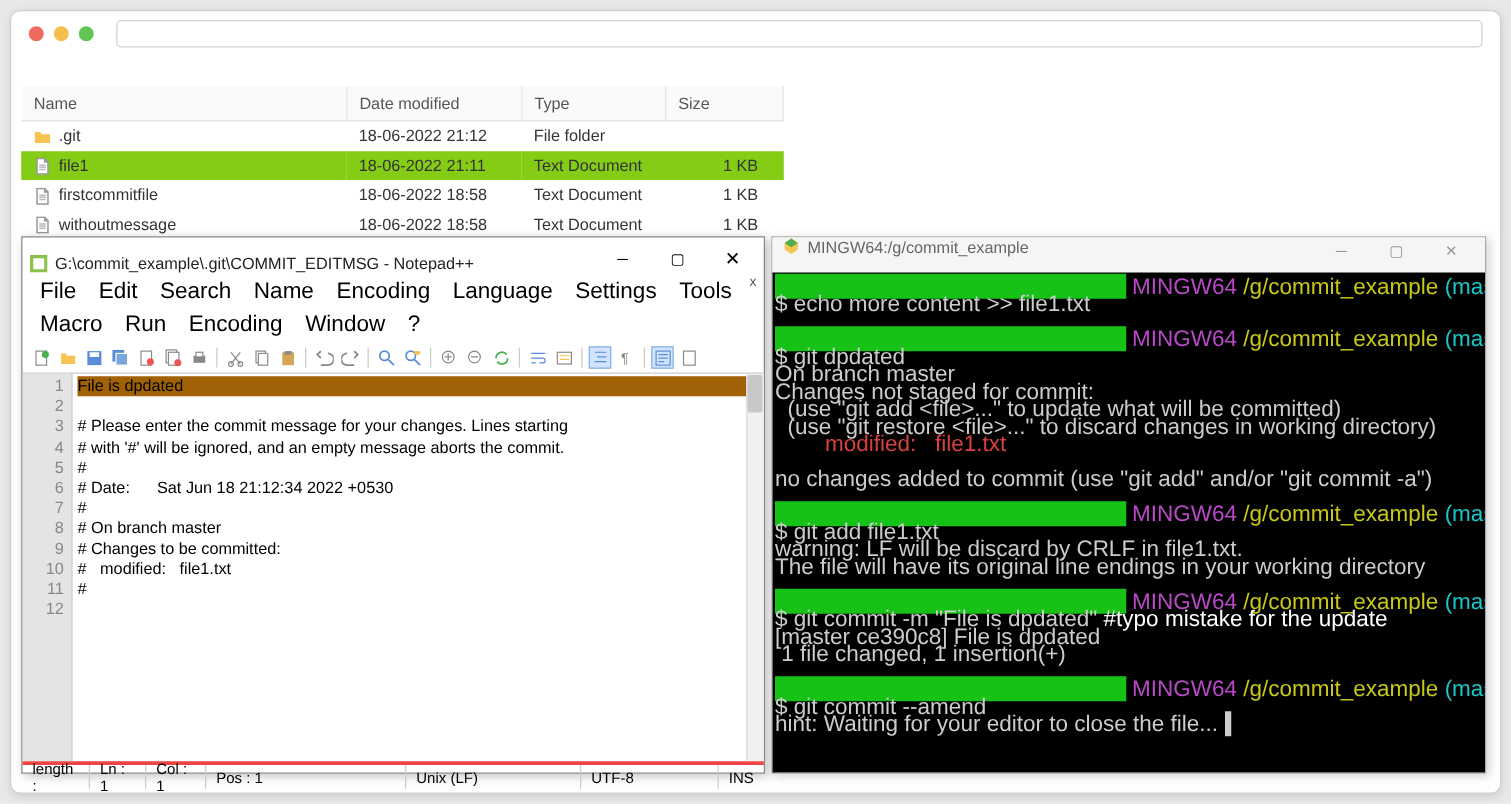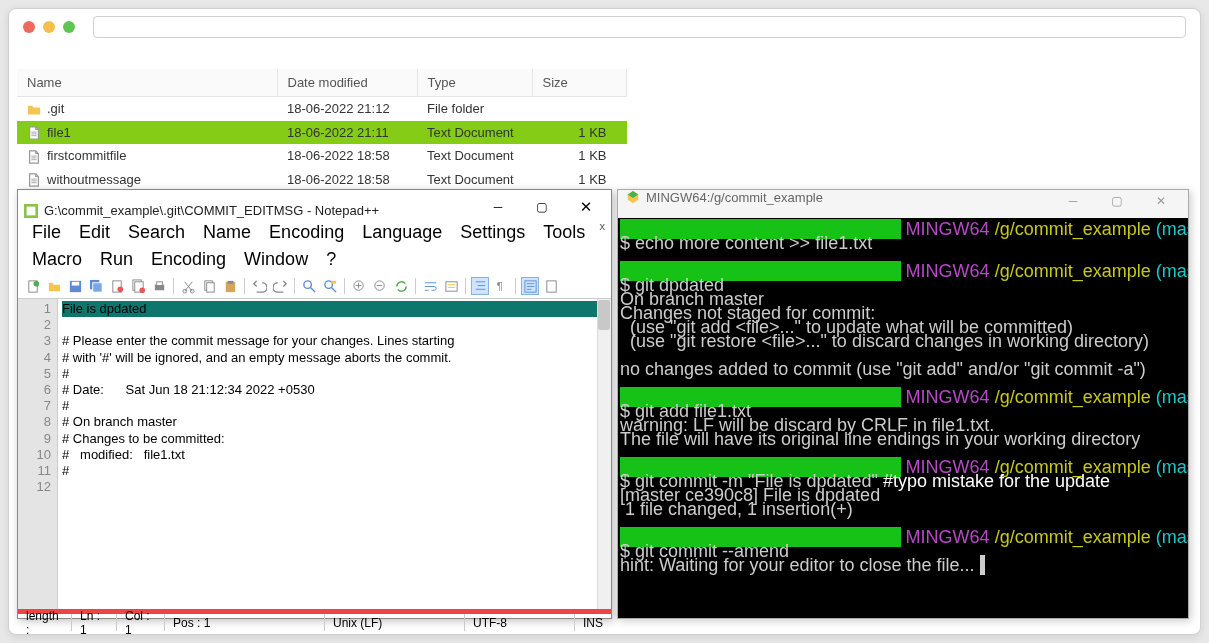--- a/index.html
+++ b/index.html
@@ -28,22 +28,22 @@
 .npp .menubar span{padding:2px 8px;cursor:default}
 .npp .toolbar{display:flex;padding:3px 6px;gap:3px;border-bottom:1px solid #ccc;flex-wrap:wrap;align-items:center}
 .toolbtn{width:18px;height:18px;display:flex;align-items:center;justify-content:center}
 .toolbtn svg{width:15px;height:15px}
 .sep{width:1px;height:16px;background:#ccc;margin:0 2px}
 .npp .editor{display:flex;height:310px;font-family:Consolas,monospace;font-size:13px;position:relative;overflow:hidden}
 .npp .gutter{width:40px;background:#e4e4e4;color:#888;text-align:right;padding:2px 6px 2px 2px;border-right:1px solid #ccc}
 .npp .gutter div{height:16.2px;line-height:16.2px}
 .npp .code{flex:1;padding:2px 4px;white-space:pre;color:#000;position:relative}
 .npp .code div{height:16.2px;line-height:16.2px}
-.npp .code .hl{background:#0f766e}
-.npp .status{height:22px;border-top:5px solid #ef4444;display:flex;font-size:12px;align-items:flex-end}
+.npp .code .hl{background:#a16207}
+.npp .status{height:22px;border-top:3px solid #ef4444;display:flex;font-size:12px;align-items:flex-end}
 .npp .status>div{padding:0 8px;border-right:1px solid #ccc;height:100%;display:flex;align-items:center}
 .nppx{position:absolute;right:6px;top:30px;font-size:11px;color:#555}
 .term{position:absolute;left:608px;top:180px;width:572px;height:430px;border:1px solid #aaa;background:#fff;box-shadow:2px 2px 8px rgba(0,0,0,.2)}
 .term .tbar{height:28px;display:flex;align-items:flex-start;padding:0 8px;font-size:13px;color:#666;gap:6px;background:#f5f5f5}
 .term .tbar .ttl{flex:1}
 .term .tbar .ico{width:14px;height:14px}
 .term .body{background:#000;height:400px;padding:4px 2px;font-family:Consolas,monospace;font-size:18px;line-height:14px;color:#ccc;overflow:hidden}
 .term .body div{white-space:pre}
 .g{color:#ffffff}
 .gb{background:#17c217;color:#17c217}
@@ -332,20 +332,21 @@
     <div class="body" id="term-body">
         <div><span class="gb">──────────────────────</span> <span class="p">MINGW64</span> <span class="y">/g/commit_example</span> <span class="c">(master)</span></div>
         <div>$ echo more content &gt;&gt; file1.txt</div>
         <div> </div>
         <div><span class="gb">──────────────────────</span> <span class="p">MINGW64</span> <span class="y">/g/commit_example</span> <span class="c">(master)</span></div>
         <div>$ git dpdated</div>
         <div>On branch master</div>
         <div>Changes not staged for commit:</div>
         <div>  (use "git add &lt;file&gt;..." to update what will be committed)</div>
         <div>  (use "git restore &lt;file&gt;..." to discard changes in working directory)</div>
+        <div>        <span class="r">modified:   file1.txt</span></div>
         <div> </div>
         <div>no changes added to commit (use "git add" and/or "git commit -a")</div>
         <div> </div>
         <div><span class="gb">──────────────────────</span> <span class="p">MINGW64</span> <span class="y">/g/commit_example</span> <span class="c">(master)</span></div>
         <div>$ git add file1.txt</div>
         <div>warning: LF will be discard by CRLF in file1.txt.</div>
         <div>The file will have its original line endings in your working directory</div>
         <div> </div>
         <div><span class="gb">──────────────────────</span> <span class="p">MINGW64</span> <span class="y">/g/commit_example</span> <span class="c">(master)</span></div>
         <div>$ git commit -m "File is dpdated" <span class="g">#typo mistake for the update</span></div>

